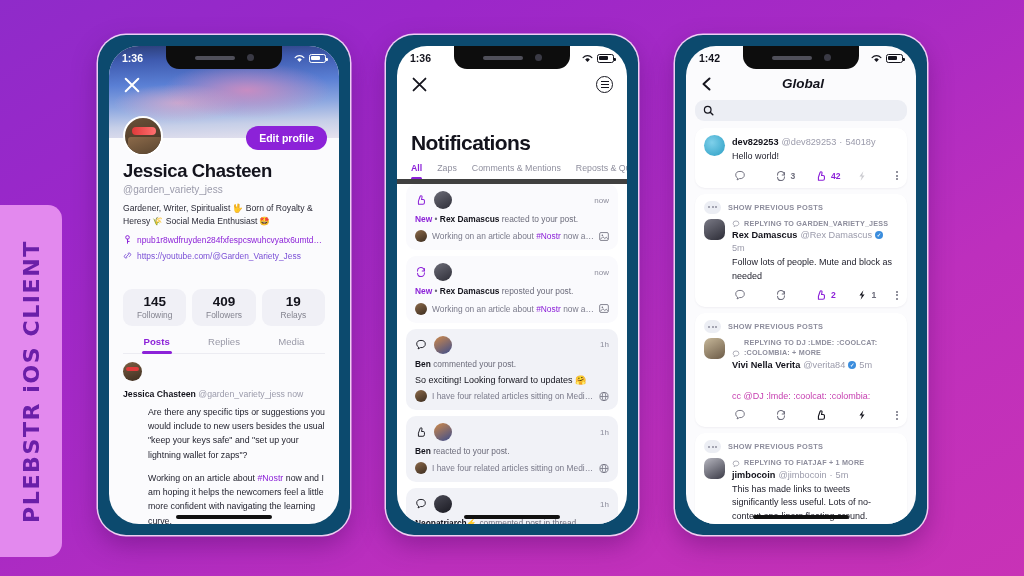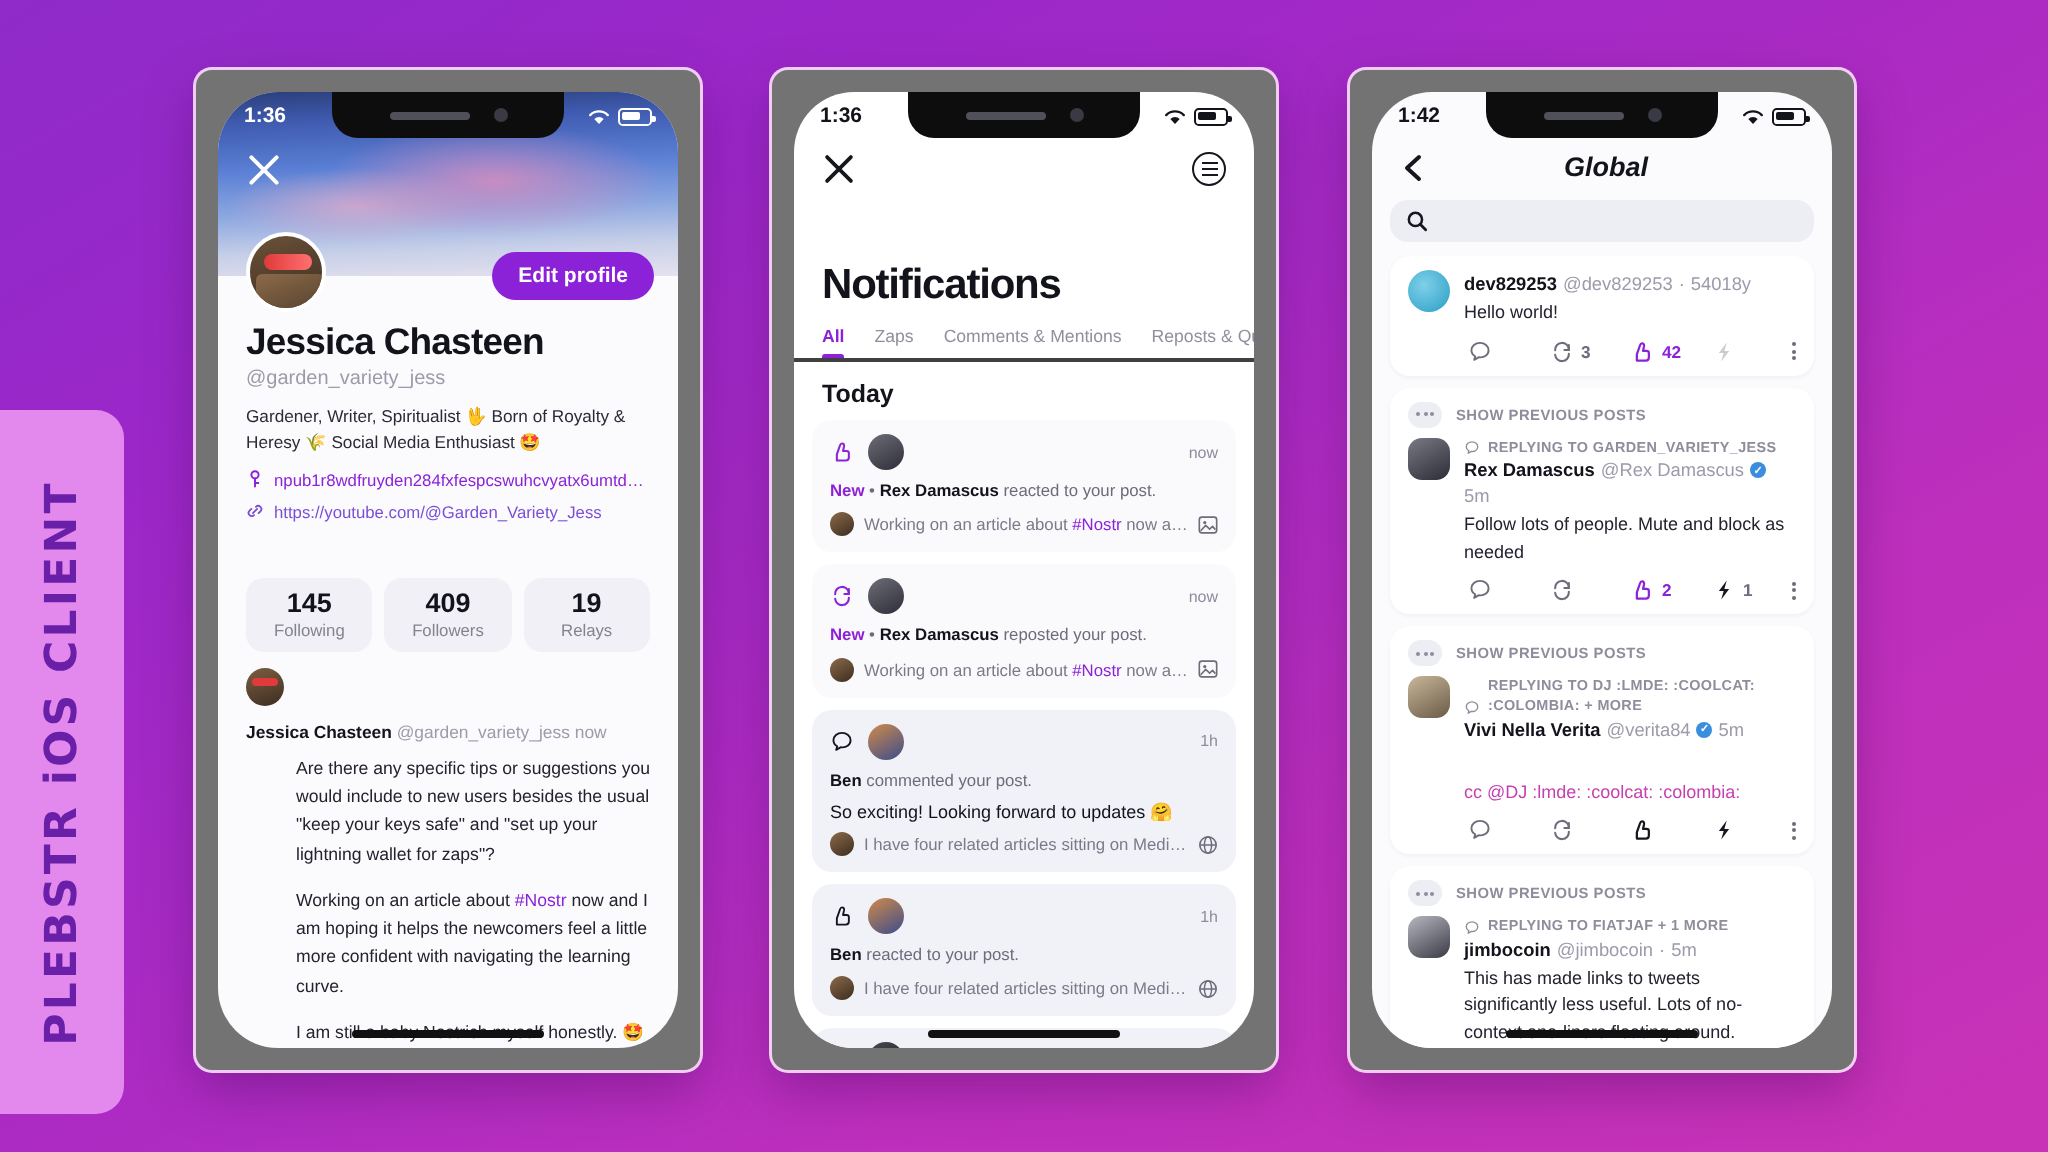--- a/index.html
+++ b/index.html
@@ -30,22 +30,22 @@
     font-weight: bold;
     letter-spacing: 1.6px;
     color: #6a1fa8;
     font-family: "DejaVu Sans", sans-serif;
   }
 
   
   .phone {
     position: absolute;
     width: 252px; height: 500px;
-    background: #737373;
-    border-radius: 8px;
+    background: #0c4a6e;
+    border-radius: 28px;
     padding: 11px;
     box-shadow: 0 0 0 1.5px rgba(255,235,255,0.85), 0 10px 26px rgba(60,0,80,0.35);
   }
   #phone-1 { left: 98px;  top: 35px; }
   #phone-2 { left: 386px; top: 35px; }
   #phone-3 { left: 675px; top: 35px; }
 
   .screen {
     position: relative;
     width: 100%; height: 100%;
@@ -157,21 +157,21 @@
   
   #phone-2 .screen { background: #ffffff; }
   #phone-2 .statusbar, #phone-3 .statusbar { color: #13131c; }
   .n-top { padding: 30px 14px 0; display: flex; align-items: center; justify-content: space-between; }
   .round-ic {
     width: 17px; height: 17px; border-radius: 50%;
     border: 1.7px solid #16161f; display:flex; align-items:center; justify-content:center;
   }
   .round-ic i { display:block; width: 8px; height:1.4px; background:#16161f; box-shadow: 0 3px 0 #16161f, 0 -3px 0 #16161f; }
   .n-title { font-size: 21px; font-weight: bold; letter-spacing: -0.6px; padding: 8px 14px 0; color: #13131c; margin-top: 30px; }
-  .n-tabs { display: flex; gap: 15px; padding: 8px 14px 0; border-bottom: 2px solid #404040; white-space: nowrap; overflow: hidden; align-items: flex-end; }
+  .n-tabs { display: flex; gap: 15px; padding: 8px 14px 0; border-bottom: 5px solid #404040; white-space: nowrap; overflow: hidden; align-items: flex-end; }
   .n-tab { font-size: 8.8px; color: #8f8f9e; padding-bottom: 6px; position: relative; }
   .n-tab.active { color: #8c22d8; font-weight: bold; }
   .n-tab.active::after { content:""; position:absolute; bottom:-1px; left:0; width:100%; height:2.6px; background:#8c22d8; border-radius:2px; }
   .n-day { font-size: 12.5px; font-weight: bold; padding: 9px 14px 6px; color: #13131c; }
   .n-list { padding: 0 9px; display: flex; flex-direction: column; gap: 6px; }
   .n-card { background: #f1f2f7; border-radius: 10px; padding: 7px 9px 8px; }
   .n-card.light { background: #fafafd; }
   .n-row1 { display: flex; align-items: center; gap: 7px; }
   .n-ic { width: 12px; height: 12px; flex: 0 0 auto; }
   .n-av { width: 18px; height: 18px; border-radius: 50%; flex: 0 0 auto; }
@@ -287,20 +287,25 @@
         <div class="stat">
           <b>409</b>
           <span>Followers</span>
         </div>
         <div class="stat">
           <b>19</b>
           <span>Relays</span>
         </div>
       </div>
 
+      <div class="tabs">
+        <div class="tab active">Posts</div>
+        <div class="tab">Replies</div>
+        <div class="tab">Media</div>
+      </div>
     </div>
 
     <div class="post">
       <div class="post-head">
         <div class="av-sm"></div>
         <div class="post-byline">
           <b>Jessica Chasteen</b>
           <span>@garden_variety_jess</span>
           <span>now</span>
         </div>
@@ -347,21 +352,20 @@
 
     <div class="n-title">Notifications</div>
 
     <div class="n-tabs">
       <div class="n-tab active">All</div>
       <div class="n-tab">Zaps</div>
       <div class="n-tab">Comments &amp; Mentions</div>
       <div class="n-tab">Reposts &amp; Qu</div>
     </div>
 
-    <div class="n-day">Today</div>
 
     <div class="n-list">
 
       <div class="n-card light">
         <div class="n-row1">
           <svg class="n-ic" viewBox="0 0 14 14">
             <path d="M4 8.4 L4 12 L9.2 12 Q11 12 11 10.2 L11 7.6 Q11 6.4 9.6 6.4 L7.6 6.4 L8.2 3.6 Q8.4 2 7 2 Q6.2 2 5.8 3.2 L4 8.4 Z" fill="none" stroke="#8c22d8" stroke-width="1.2" stroke-linejoin="round"></path>
           </svg>
           <div class="n-av" style="background:linear-gradient(150deg,#6d6d78,#2e2e38)"></div>
           <div class="n-time">now</div>

